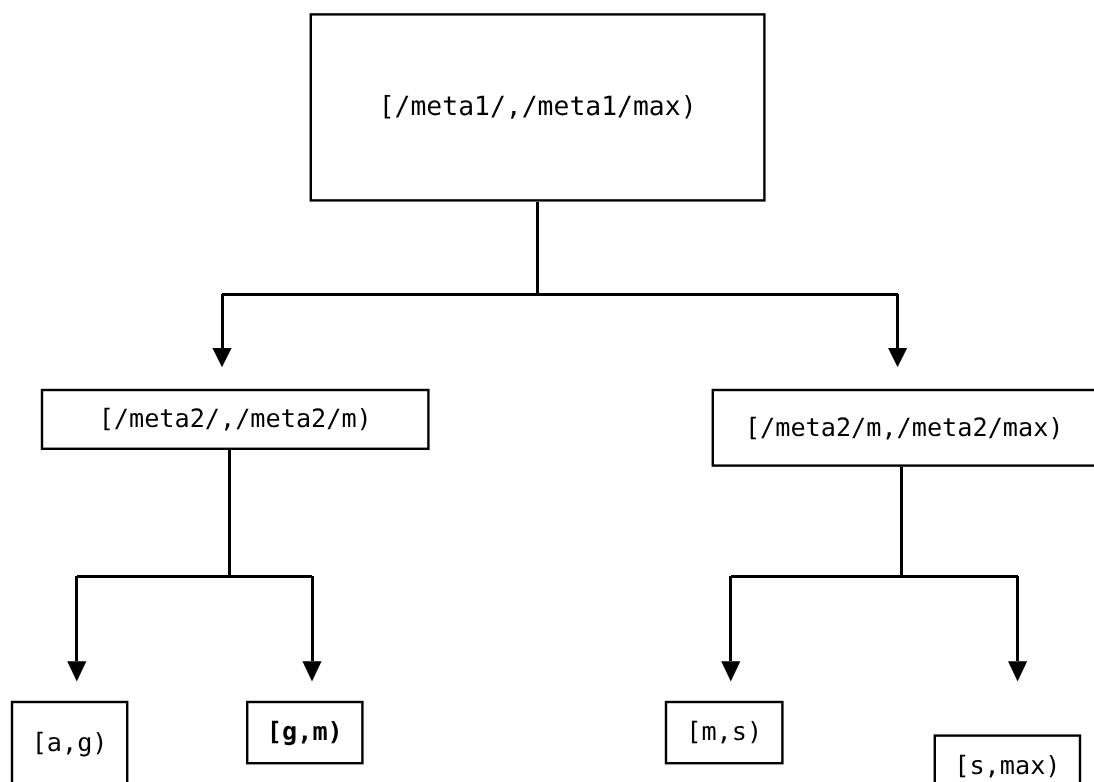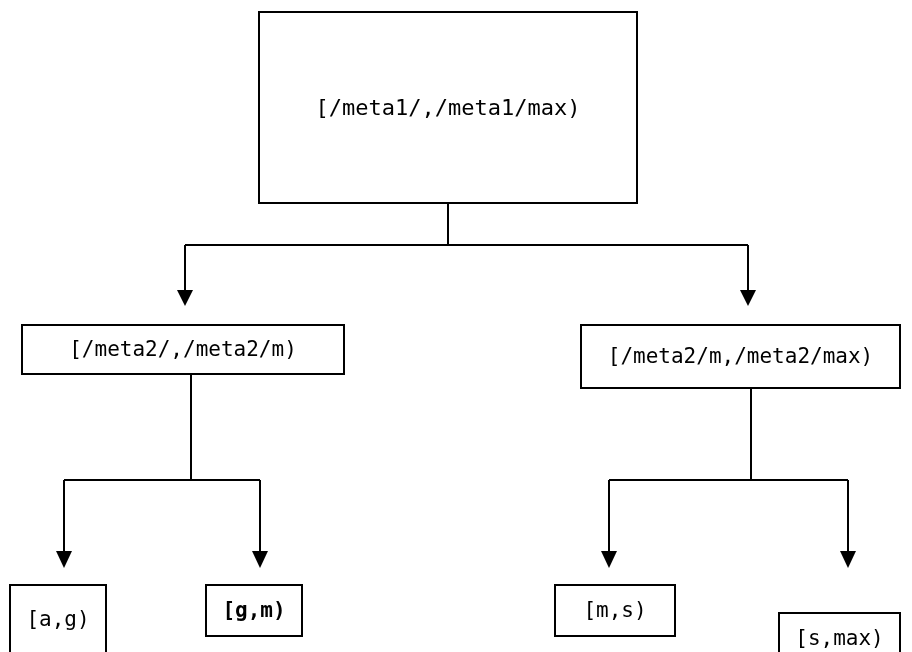--- a/index.html
+++ b/index.html
@@ -38,20 +38,21 @@
     font-family: "DejaVu Sans Mono", "Liberation Mono", monospace;
     letter-spacing: 0px;
     white-space: pre;
     line-height: 1;
   }
   .node-root {
     font-size: 22px;
   }
   .node-branch {
     font-size: 21px;
+    margin-left: 13px;
   }
   .node-leaf {
     font-size: 21px;
   }
 </style>
 </head>
 <body>
 
 <div id="diagram-root">
 
@@ -77,27 +78,27 @@
     <g fill="#000000" stroke="none">
       <polygon points="177,290 193,290 185,306"></polygon>
       <polygon points="740,290 756,290 748,306"></polygon>
       <polygon points="56,551 72,551 64,568"></polygon>
       <polygon points="252,551 268,551 260,568"></polygon>
       <polygon points="601,551 617,551 609,568"></polygon>
       <polygon points="840,551 856,551 848,568"></polygon>
     </g>
   </svg>
 
-  <div class="node-box node-root" style="left:258px; top:11px; width:380px; height:193px;">[/meta1/,/meta1/max)</div>
+  <div class="node-box node-root" style="left:258px; top:11px; width:380px; height:157px;">[/meta1/,/meta1/max)</div>
 
   <div class="node-box node-branch" style="left:21px; top:324px; width:324px; height:51px;">[/meta2/,/meta2/m)</div>
 
   <div class="node-box node-branch" style="left:580px; top:324px; width:321px; height:65px;">[/meta2/m,/meta2/max)</div>
 
   <div class="node-box node-leaf" style="left:9px; top:584px; width:98px; height:70px;">[a,g)</div>
 
   <div class="node-box node-leaf" style="left:205px; top:584px; width:98px; height:53px;font-weight:bold;">[g,m)</div>
 
-  <div class="node-box node-leaf" style="left:554px; top:584px; width:122px; height:53px;">[m,s)</div>
+  <div class="node-box node-leaf" style="left:554px; top:584px; width:99px; height:53px;">[m,s)</div>
 
   <div class="node-box node-leaf" style="left:778px; top:612px; width:123px; height:53px;">[s,max)</div>
 
 </div>
 
 </body></html>

